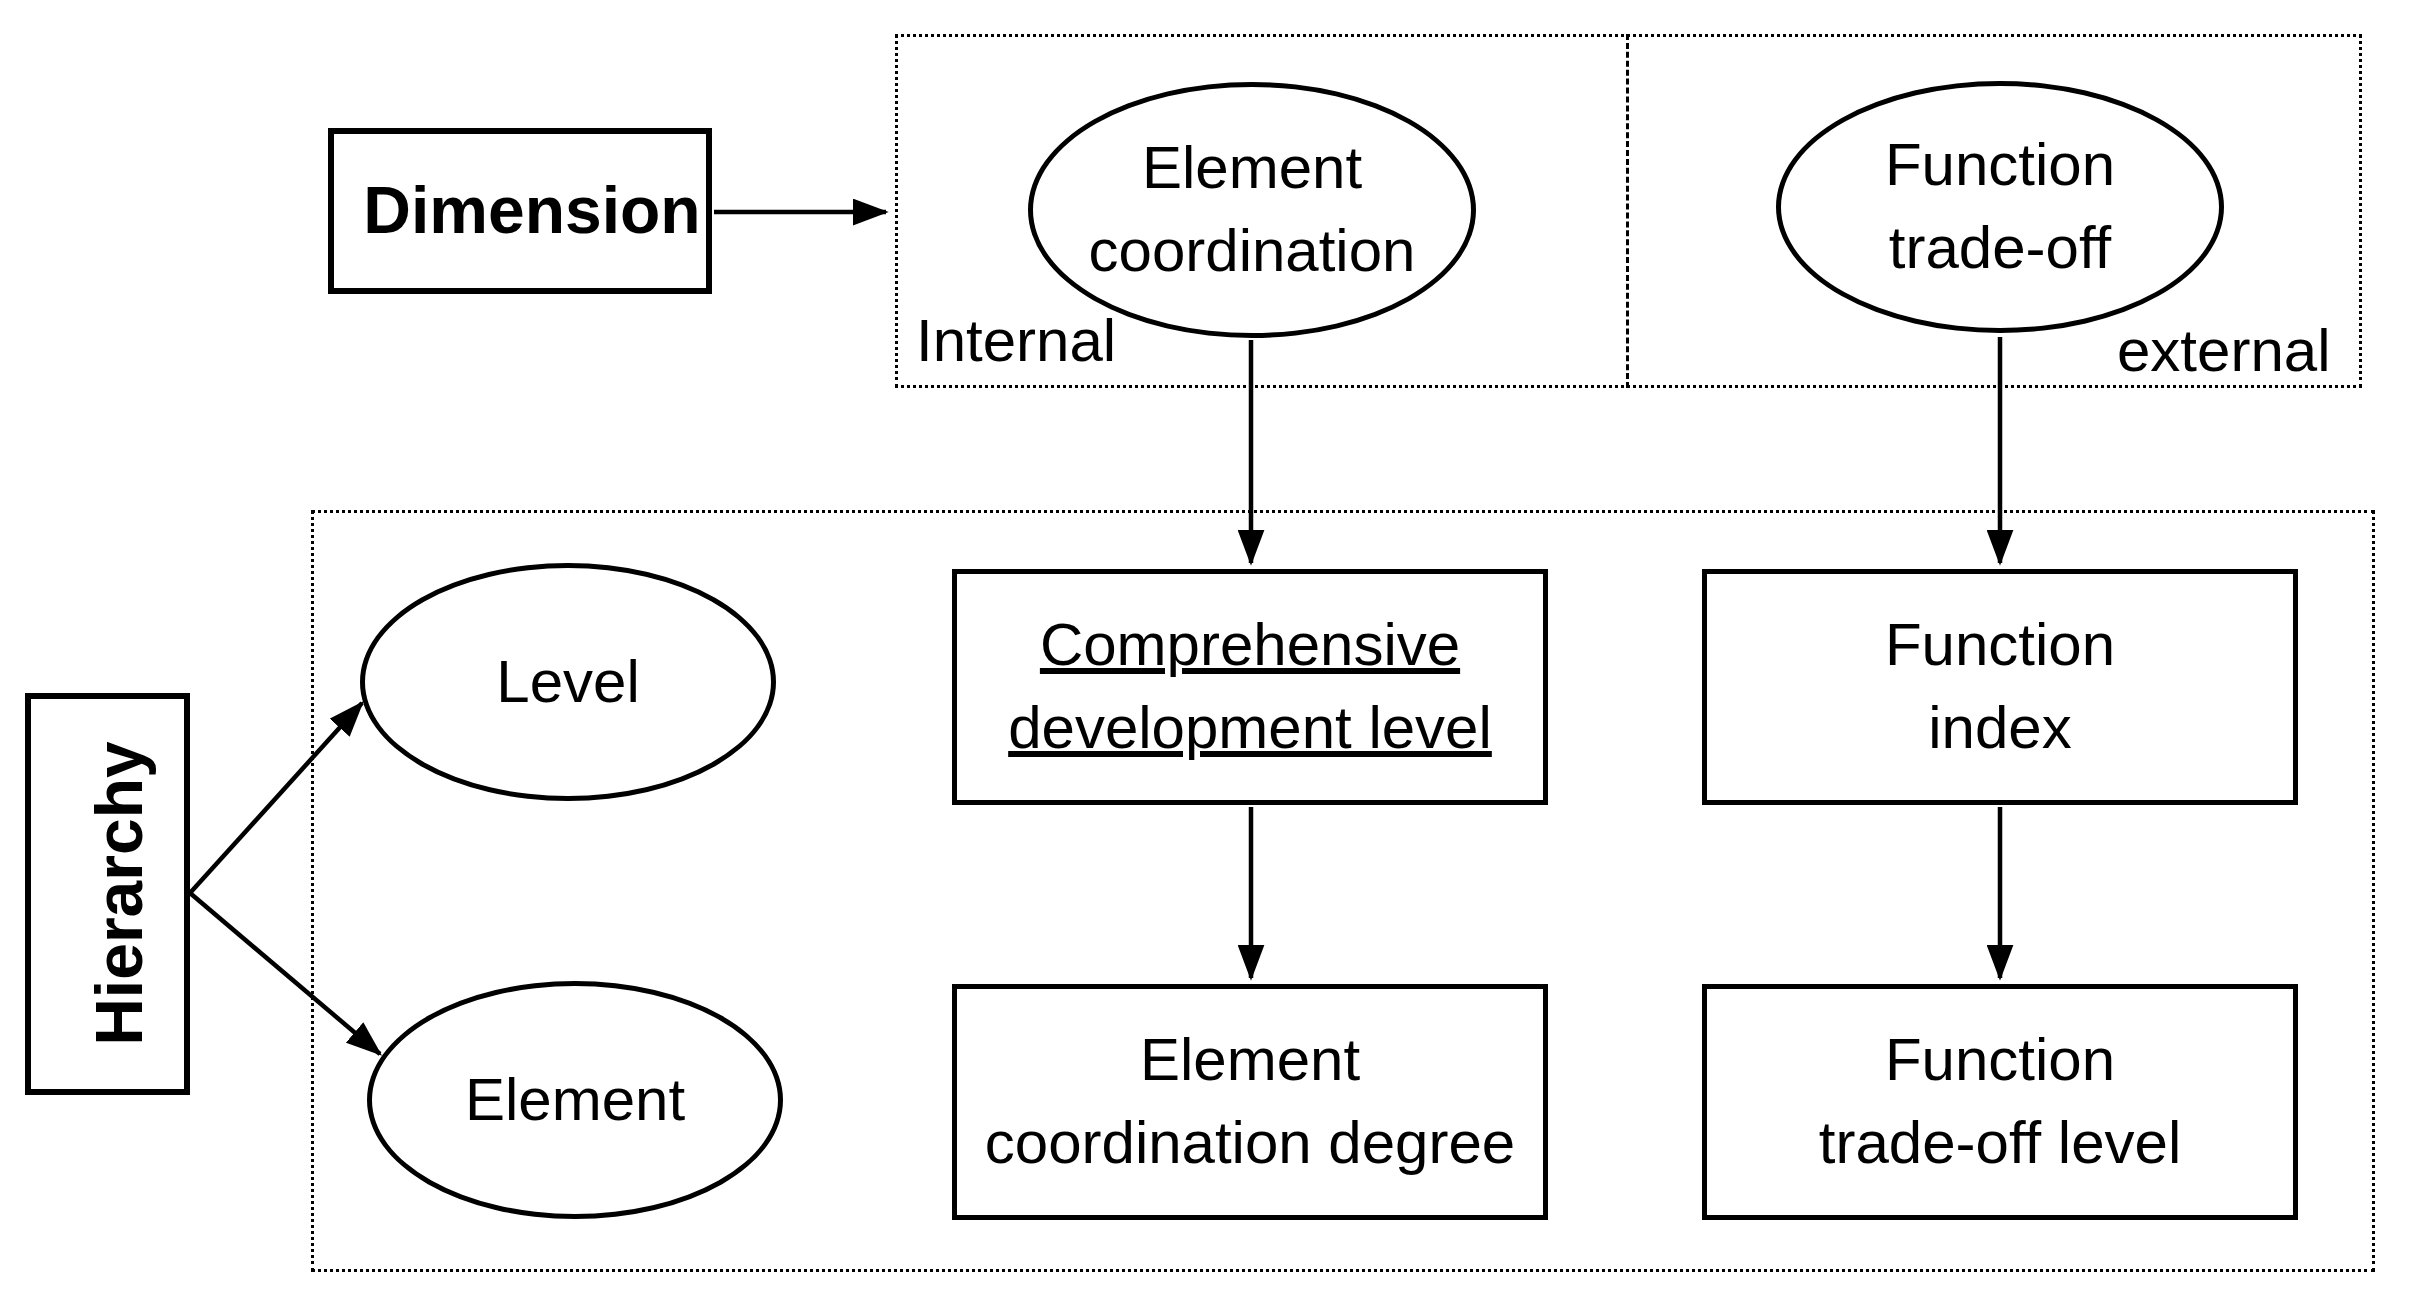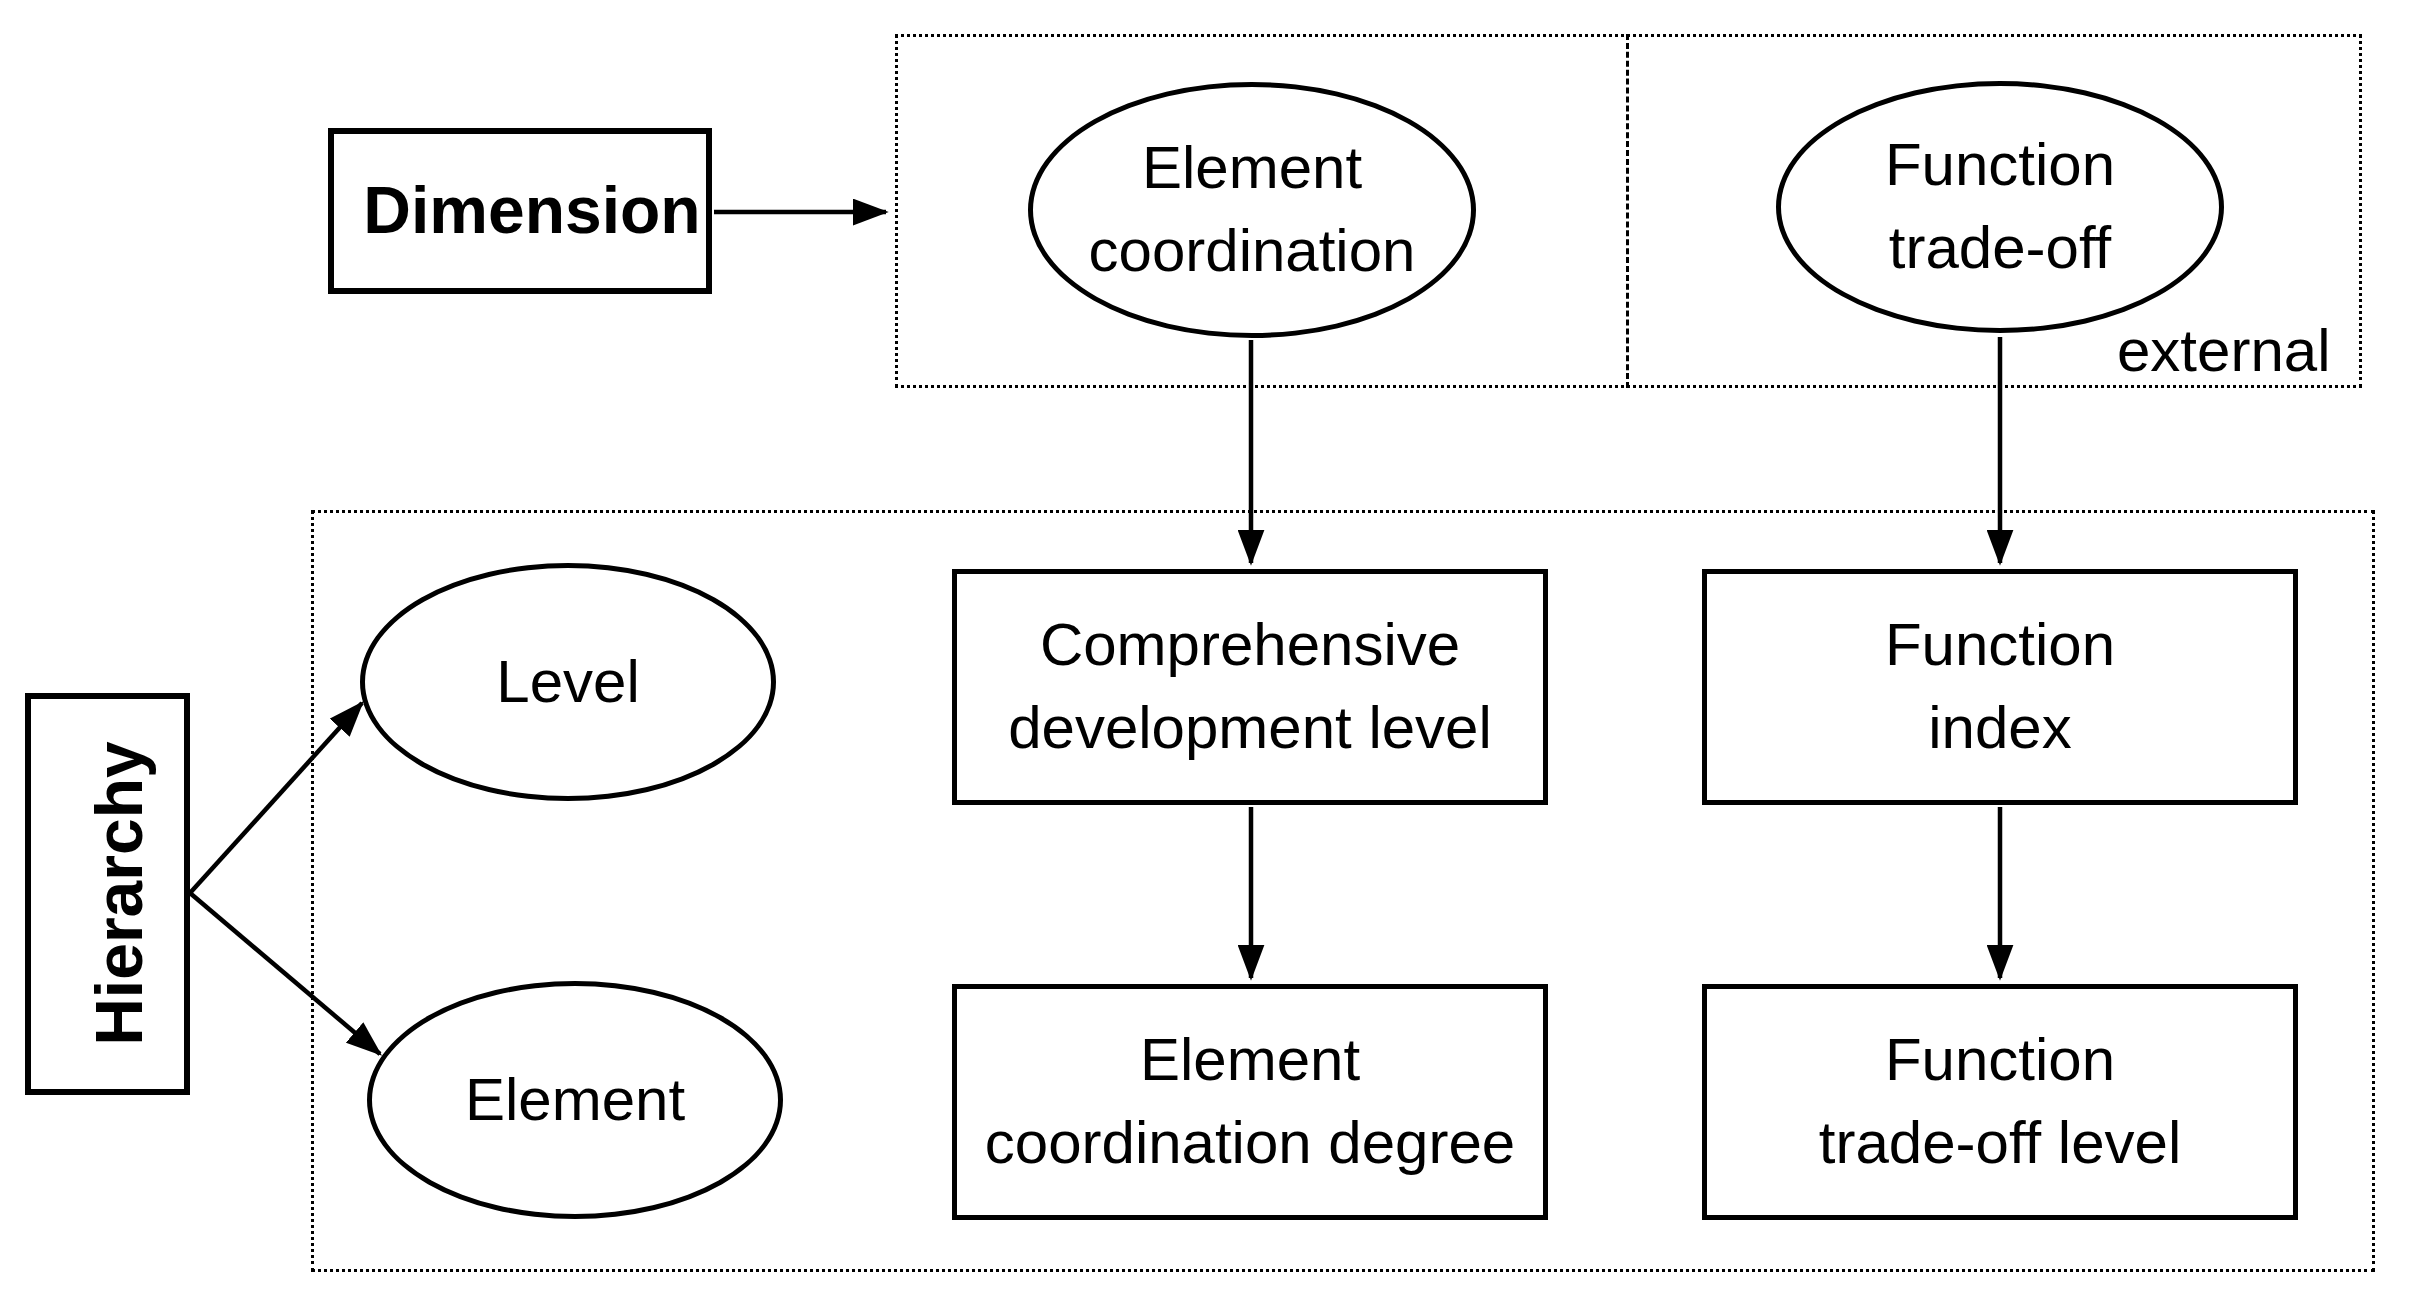--- a/index.html
+++ b/index.html
@@ -71,20 +71,21 @@
   }
 </style>
 </head>
 <body>
 
 <div class="stage">
 
   <div class="abs group" style="left:895px; top:34px; width:1467px; height:354px;"></div>
   <div class="abs divider" style="left:1626px; top:34px; height:354px;"></div>
 
+  <div class="corner-label" style="left:916px; top:308px;">Internal</div>
 
   <div class="corner-label right" style="left:2117px; top:318px;">external</div>
 
   <div class="abs group" style="left:311px; top:510px; width:2064px; height:762px;"></div>
 
   <div class="abs node title-box" style="left:328px; top:128px; width:384px; height:166px;">
     <div>Dimension</div>
   </div>
 
   <div class="abs node title-box" style="left:25px; top:693px; width:165px; height:402px;">
@@ -102,21 +103,21 @@
   </div>
 
   <div class="abs node ellipse" style="left:360px; top:563px; width:416px; height:238px;">
     <div>Level</div>
   </div>
 
   <div class="abs node ellipse" style="left:367px; top:981px; width:416px; height:238px;">
     <div>Element</div>
   </div>
 
-  <div class="abs node" style="left:952px; top:569px; width:596px; height:236px;">
+  <div class="abs node" style="left:952px; top:569px; width:596px; height:236px;text-decoration:underline;">
     <div>Comprehensive</div>
     <div>development level</div>
   </div>
 
   <div class="abs node" style="left:1702px; top:569px; width:596px; height:236px;">
     <div>Function</div>
     <div>index</div>
   </div>
 
   <div class="abs node" style="left:952px; top:984px; width:596px; height:236px;">

